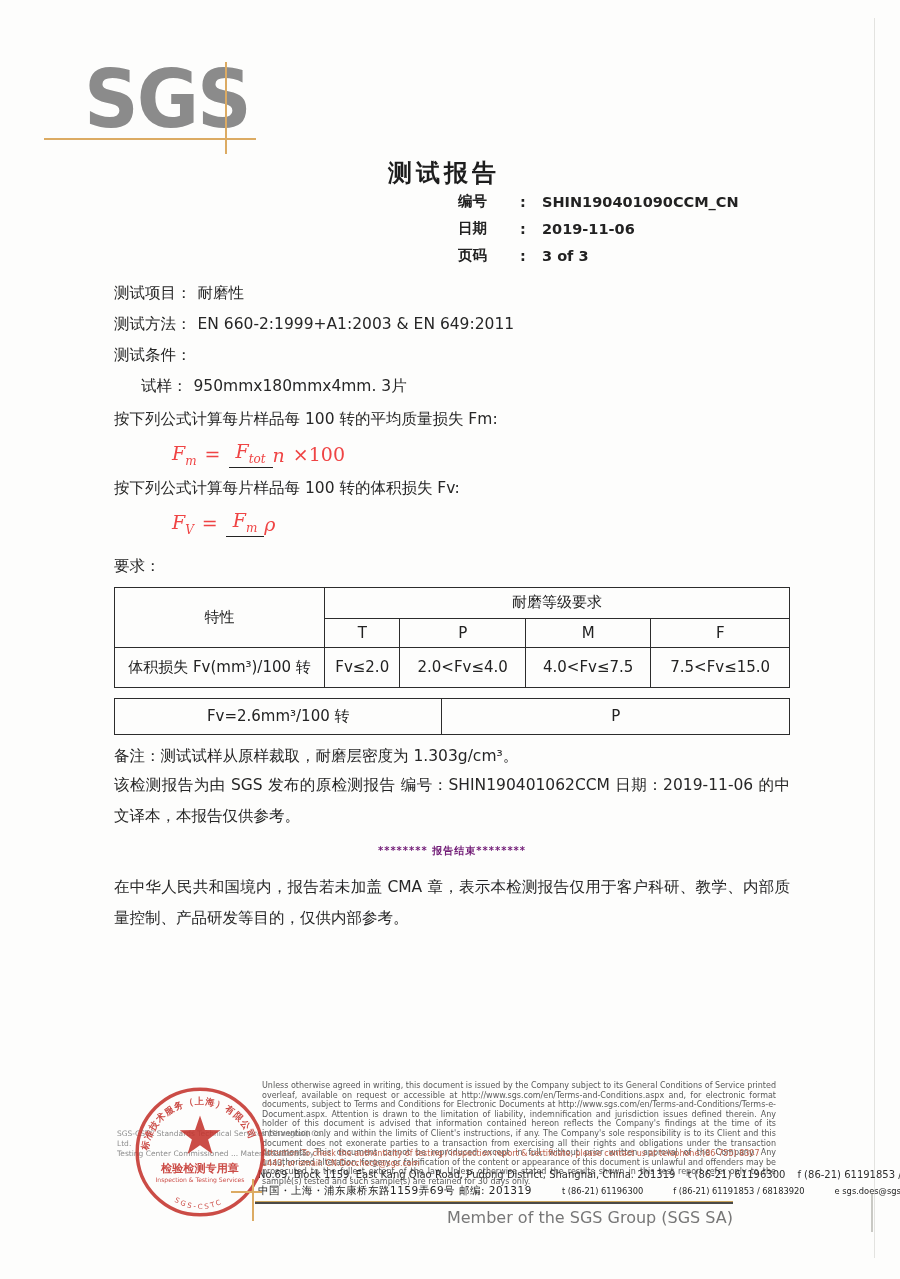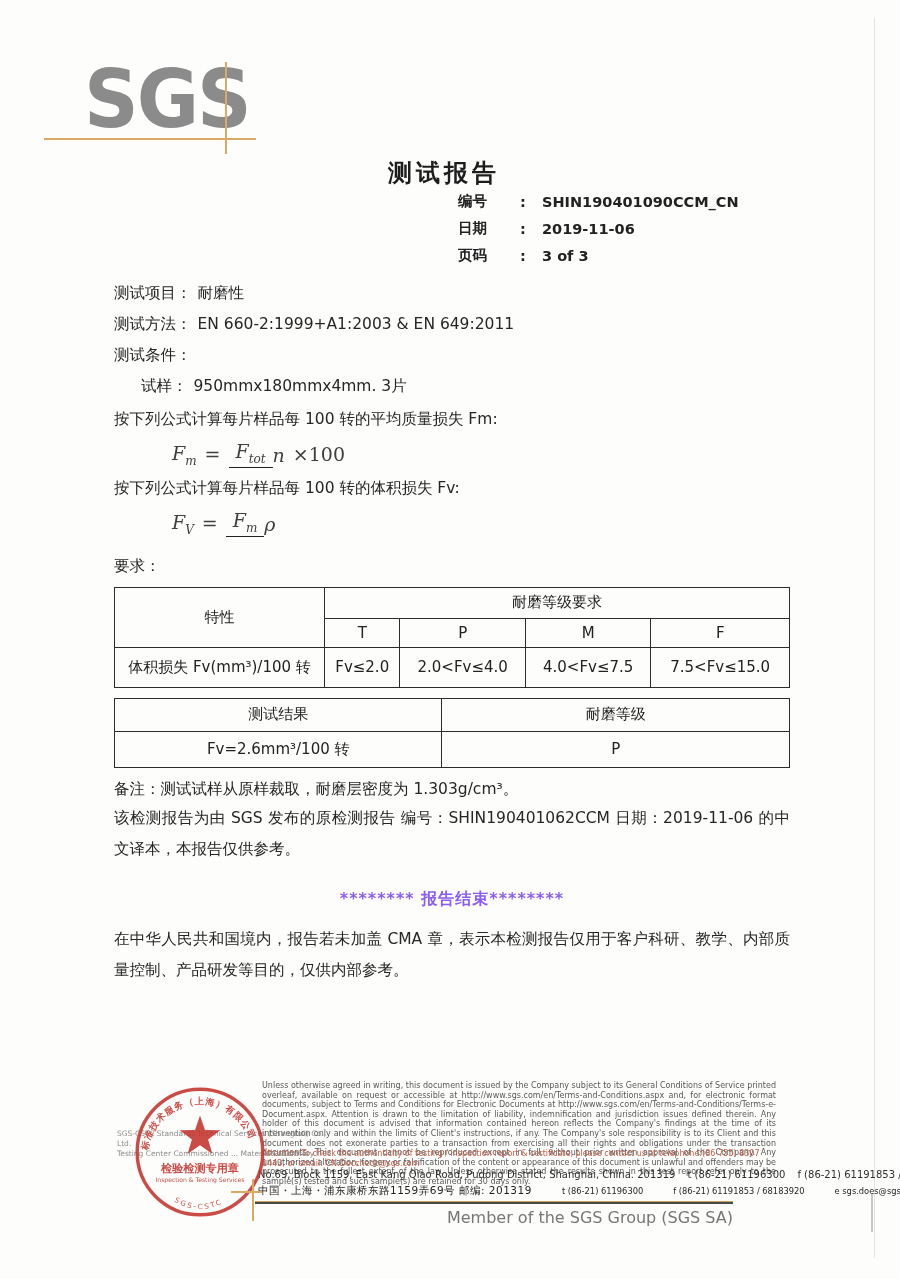--- a/index.html
+++ b/index.html
@@ -38,21 +38,21 @@
   .content{position:absolute;left:114px;top:283px;width:676px;font-size:15.5px;}
   .line{margin-bottom:10px;line-height:21px;}
   .line .lbl{margin-right:6px;}
   .indent{padding-left:27px;margin-top:2px;}
   .para{text-align:justify;line-height:31px;margin:2px 0 4px 0;}
   .intro{line-height:24px;margin-top:6px;}
 
   .formula{
     margin:10px 0 8px 58px;
     font-family:"DejaVu Serif","Liberation Serif",serif;
-    font-style:italic;font-size:19px;color:#404040;
+    font-style:italic;font-size:19px;color:#ef4444;
     display:flex;align-items:center;gap:8px;
   }
   .formula sub{font-size:12px;font-style:italic;}
   .frac{display:inline-flex;flex-direction:row;align-items:center;line-height:1.1;}
   .frac .num{border-bottom:1.6px solid #222;padding:0 7px 1px 7px;}
   .frac .den{padding-top:1px;}
   .suffix{font-style:normal;}
 
   table{border-collapse:collapse;width:100%;margin-top:10px;}
   td,th{border:1.6px solid #2c2c2c;text-align:center;font-weight:normal;font-size:15px;color:#222;padding:0;}
@@ -61,21 +61,21 @@
   .req-table .dr{height:40px;margin-left:24px;}
   .req-table col.c0{width:210px;}
   .res-table .hr{height:33px;}
   .res-table .dr{height:36px;}
   .res-table col.r0{width:48.5%;}
 
   .sec-label{margin-top:18px;line-height:22px;}
   .sec-label2{margin-top:32px;line-height:22px;}
   .remark{margin-top:9px;line-height:24px;}
   .note{line-height:31px;text-align:justify;margin-top:2px;}
-  .end-line{text-align:center;margin-top:24px;font-size:16px;font-weight:bold;letter-spacing:1px;color:#8b5cf6;}
+  .end-line{text-align:center;margin-top:12px;font-size:10px;font-weight:bold;letter-spacing:1px;color:#701a75;}
   .cma{margin-top:14px;line-height:31px;text-align:justify;}
 
   
   .stamp{position:absolute;left:124px;top:1076px;width:152px;height:152px;opacity:.88;z-index:2;}
   .stamp-caption{position:absolute;left:117px;top:1129px;width:210px;z-index:1;
     font-size:7.5px;color:#8e8e8e;line-height:10px;}
   .legal{position:absolute;left:262px;top:1081px;width:514px;
     font-size:8px;line-height:9.6px;color:#585858;text-align:justify;}
   .attention{position:absolute;left:262px;top:1149px;width:514px;
     font-size:8px;line-height:9.6px;color:#c0614c;}
@@ -189,24 +189,20 @@
     </tbody>
       </table>
 
 
     <table class="res-table">
       <colgroup>
           <col class="r0">
           <col>
         </colgroup>
       <tbody>
-          <tr class="hr">
-        <td>测试结果</td>
-        <td>耐磨等级</td>
-      </tr>
       <tr class="dr">
         <td>Fv=2.6mm³/100 转</td>
         <td>P</td>
       </tr>
     </tbody>
       </table>
 
     <div class="remark">备注：测试试样从原样裁取，耐磨层密度为 1.303g/cm³。</div>
     <div class="note">该检测报告为由 SGS 发布的原检测报告 编号：SHIN190401062CCM 日期：2019-11-06 的中文译本，本报告仅供参考。</div>
     <div class="end-line">******** 报告结束********</div>

